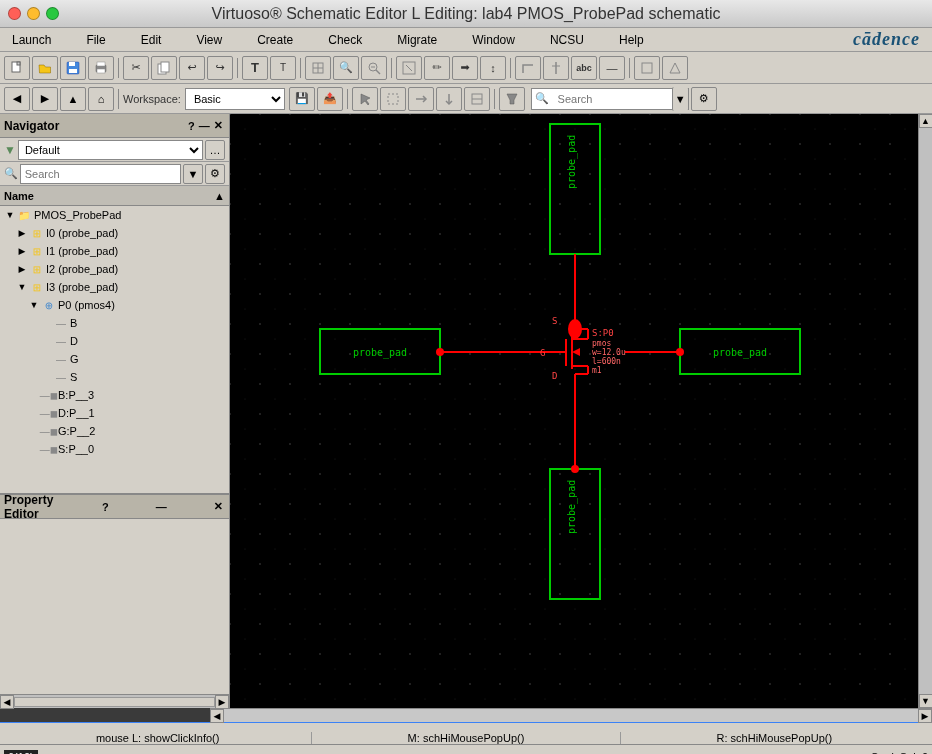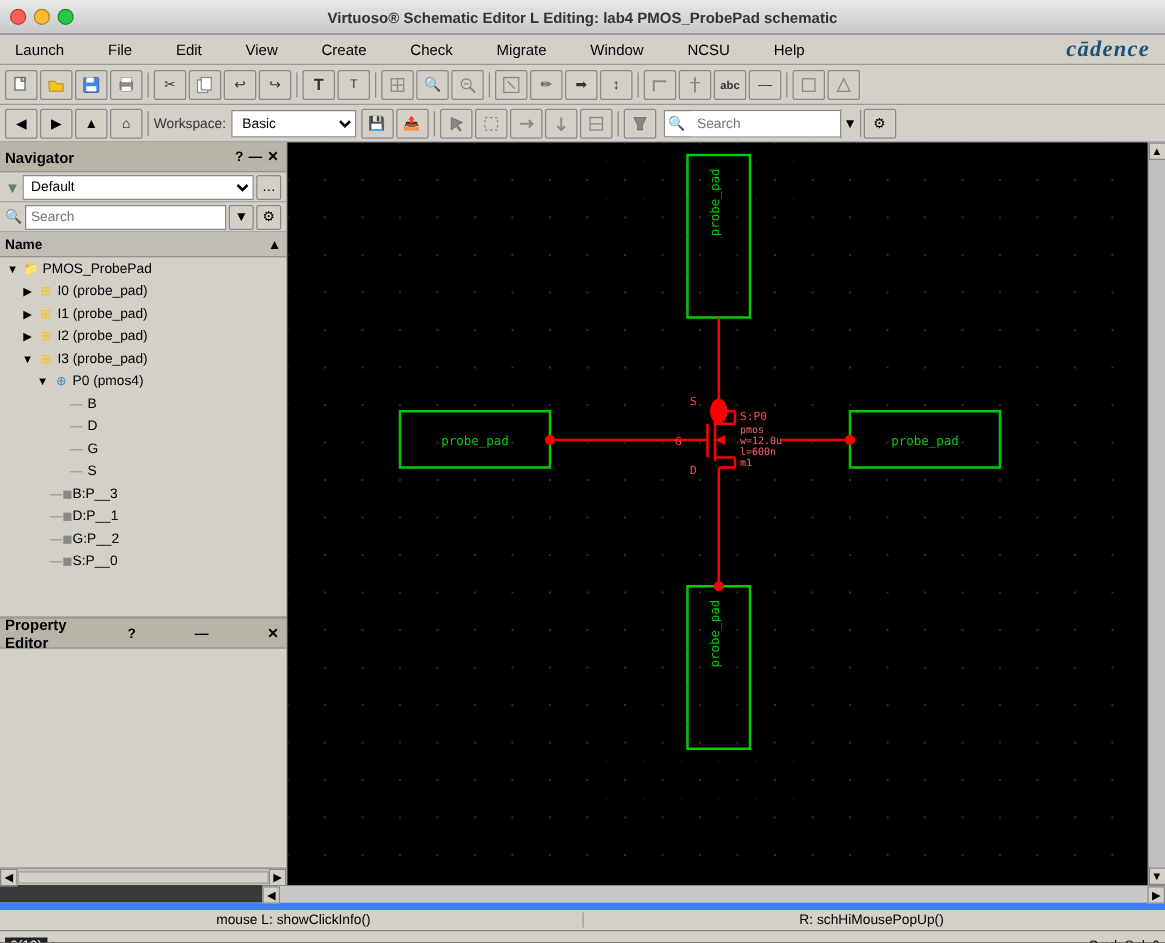--- a/index.html
+++ b/index.html
@@ -33,23 +33,23 @@
     .win-btn {
       width: 13px;
       height: 13px;
       border-radius: 50%;
       border: 1px solid rgba(0,0,0,0.3);
     }
     .win-btn-close { background: #ff5f57; }
     .win-btn-min { background: #febc2e; }
     .win-btn-max { background: #28c840; }
     #title-text {
-      font-size: 12px;
+      font-size: 16px;
       color: #333;
-      font-weight: bold;
+      font-weight: normal;
     }
 
     
     #menu-bar {
       height: 24px;
       background: #d4d0c8;
       display: flex;
       align-items: center;
       padding: 0 4px;
       border-bottom: 1px solid #999;
@@ -320,23 +320,23 @@
       justify-content: center;
       font-size: 9px;
       cursor: pointer;
     }
 
     
     #status-bar {
       height: 22px;
       background: #d4d0c8;
       display: flex;
-      align-items: center;
-      padding: 0 4px;
-      border-top: 6px solid #3b82f6;
+      align-items: flex-end;
+      padding: 0 4px;
+      border-top: 1px solid #3b82f6;
       font-size: 11px;
       gap: 0;
     }
     .status-section {
       flex: 1;
       text-align: center;
       border-right: 1px solid #999;
       padding: 0 4px;
       white-space: nowrap;
       overflow: hidden;
@@ -771,20 +771,21 @@
 </div>
 
 <div style="height:14px;background:#c0c0c0;border-top:1px solid #888;display:flex;margin-left:210px;">
   <div style="width:14px;height:14px;background:#d4d0c8;border:1px solid #888;display:flex;align-items:center;justify-content:center;font-size:9px;cursor:pointer;">◀</div>
   <div style="flex:1;background:#c8c8c8;"></div>
   <div style="width:14px;height:14px;background:#d4d0c8;border:1px solid #888;display:flex;align-items:center;justify-content:center;font-size:9px;cursor:pointer;">▶</div>
 </div>
 
 <div id="status-bar">
   <div class="status-section">mouse L: showClickInfo()</div>
+  <div class="status-section">M: schHiMousePopUp()</div>
   <div class="status-section">R: schHiMousePopUp()</div>
 </div>
 
 <div id="cmd-bar">
   <span id="cmd-counter">6(10)</span>
   <span id="cmd-prompt">&gt;</span>
   <input type="text" style="flex: 1 1 0%; border: none; background: transparent; font-size: 11px; outline: none;">
   <span id="cmd-right">Cmd: Sel: 0</span>
 </div>
 

